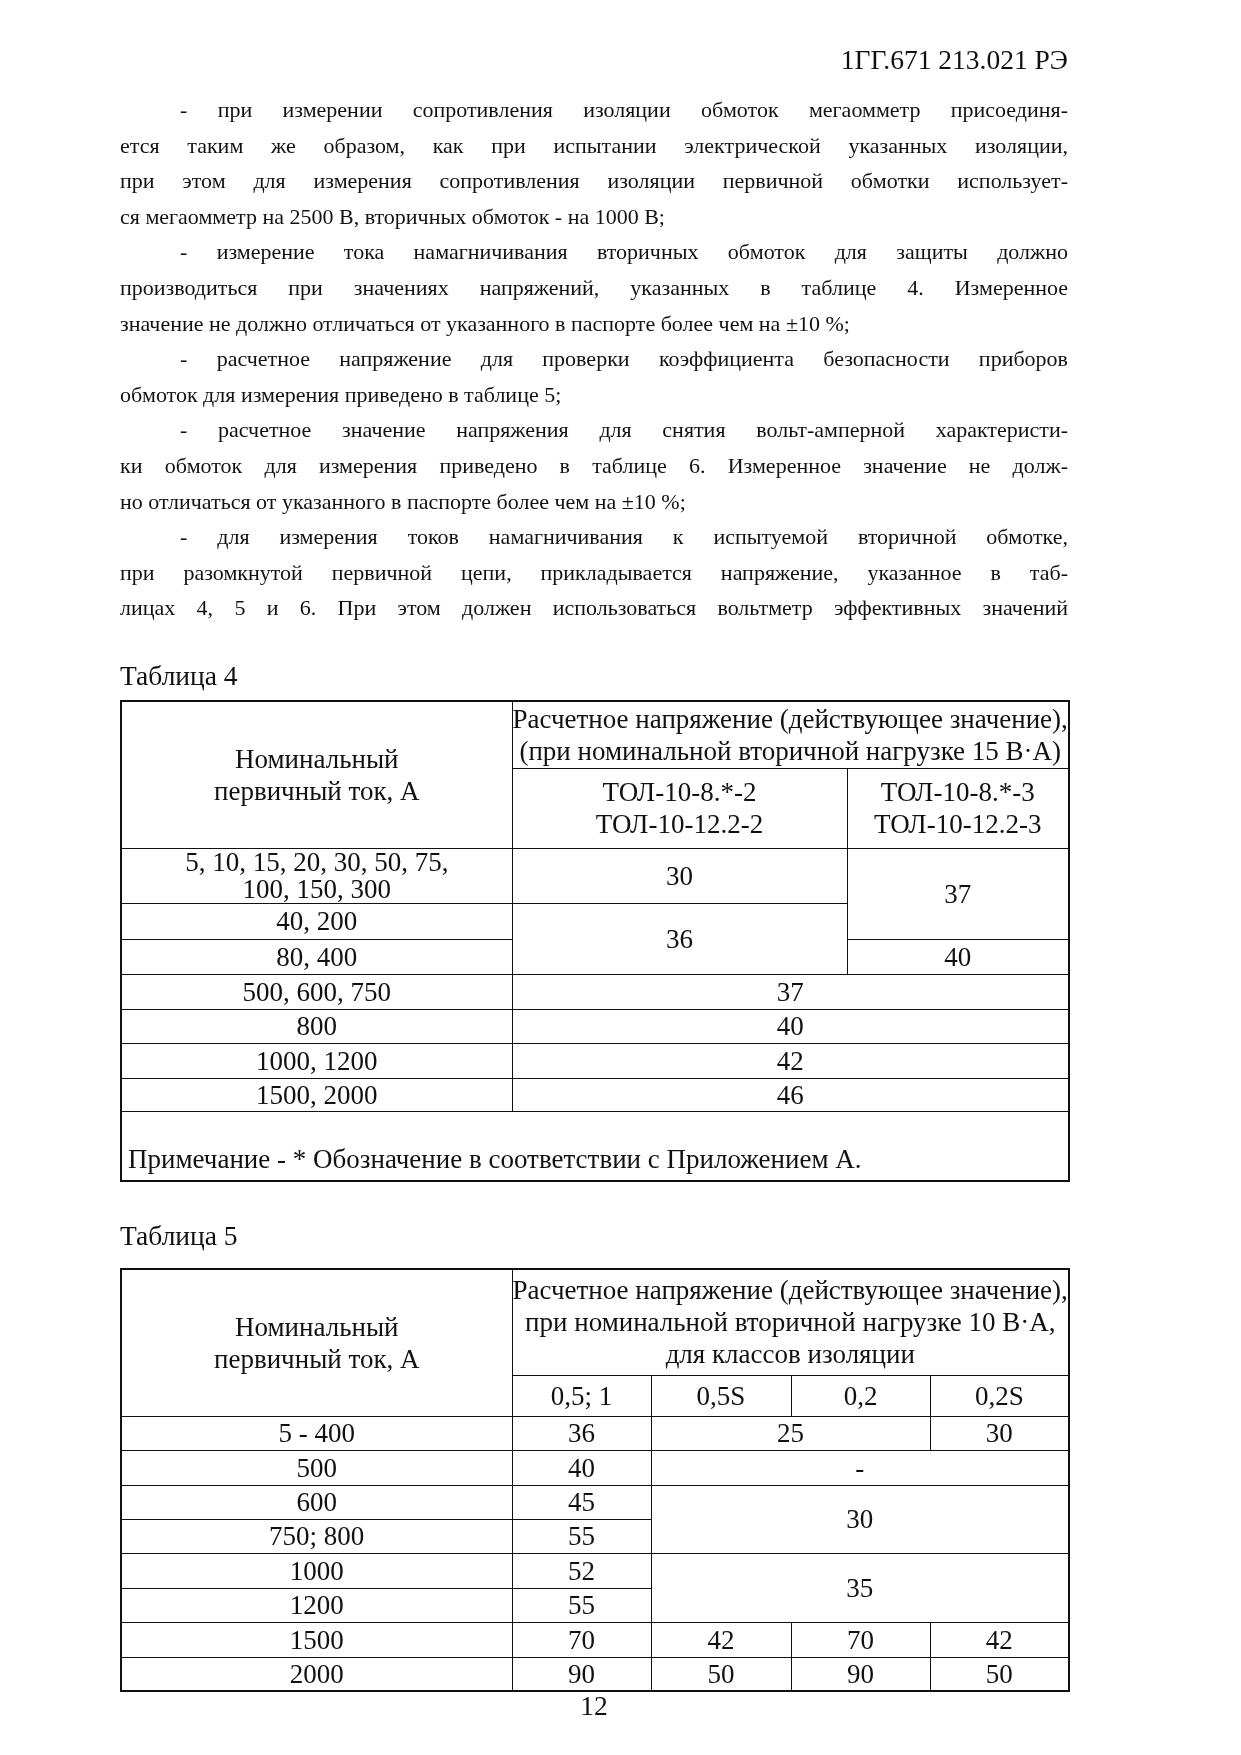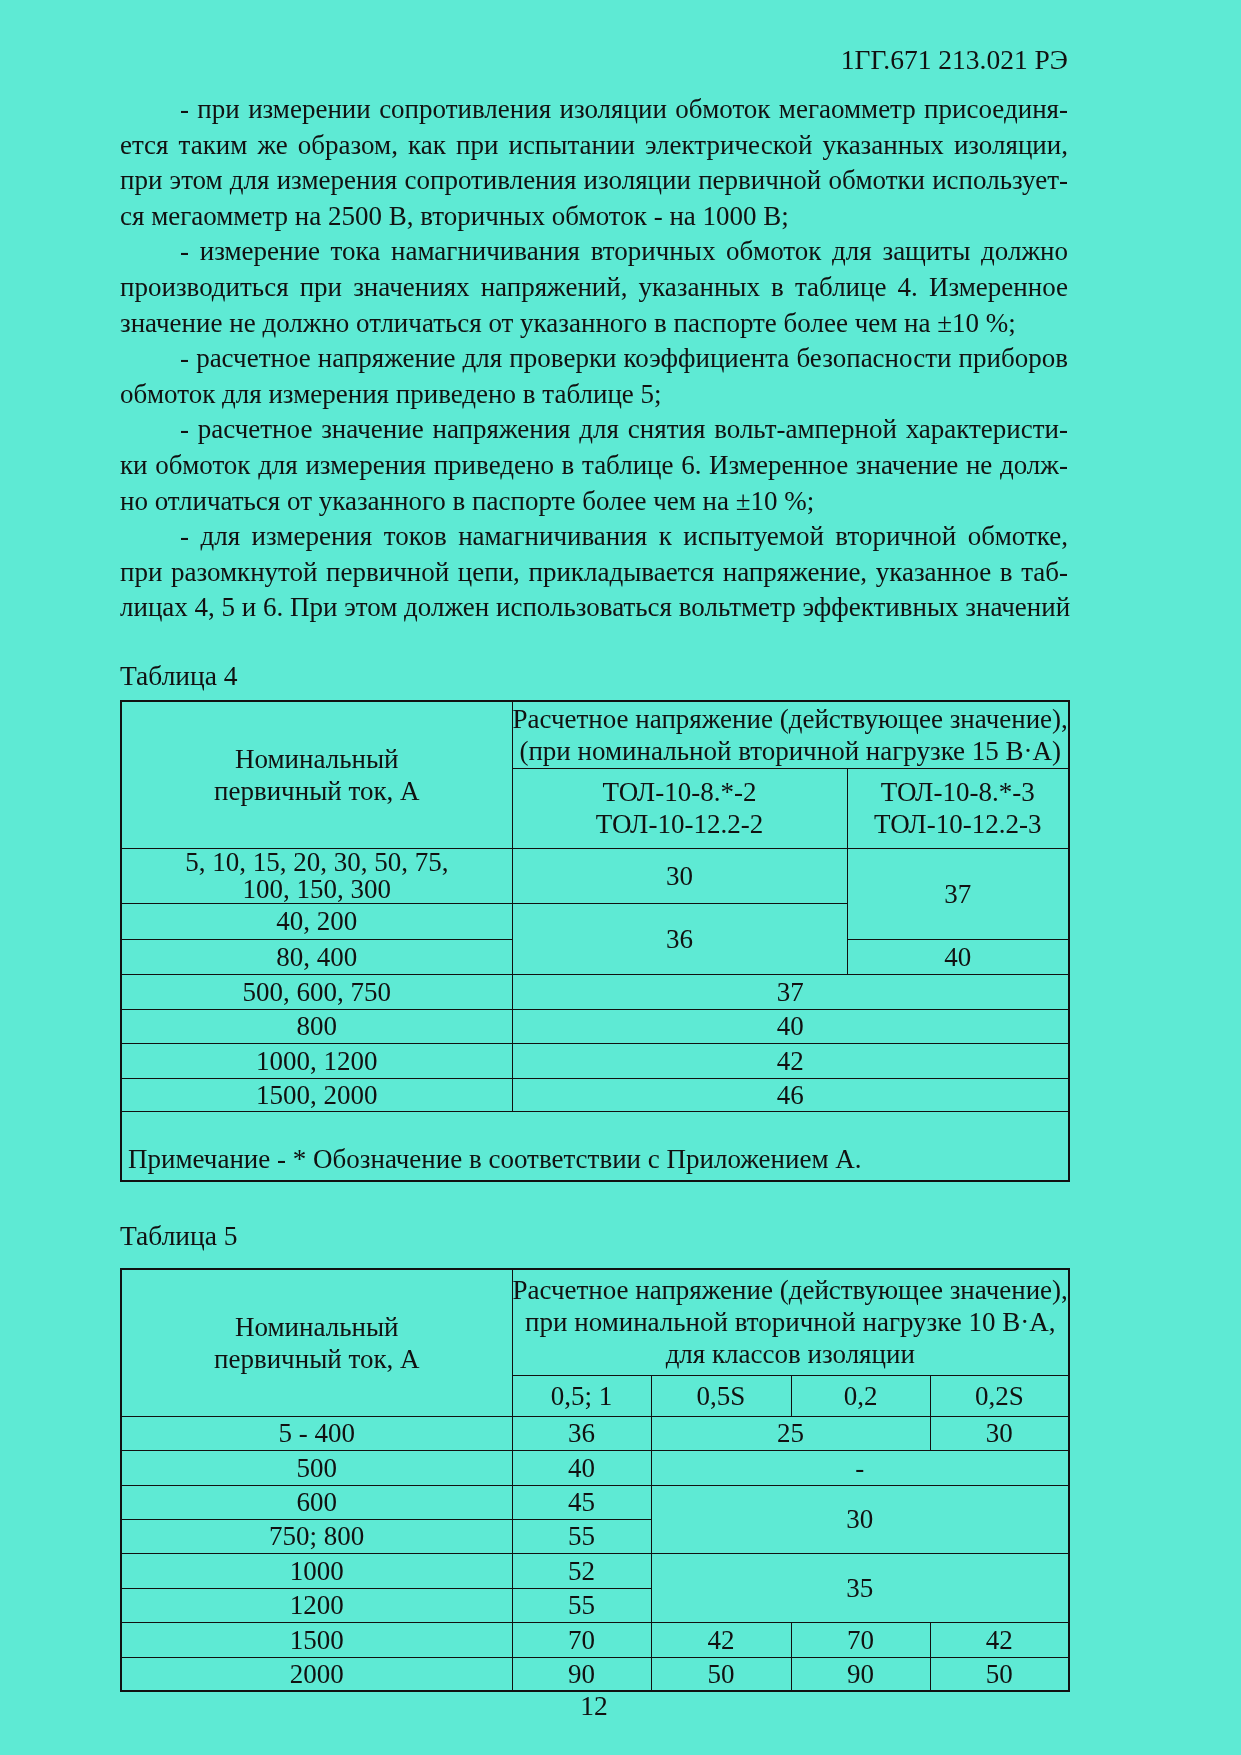--- a/index.html
+++ b/index.html
@@ -1,38 +1,38 @@
 <!DOCTYPE html>
 <html><head>
 <meta charset="utf-8">
 <style>
   html, body { margin: 0; padding: 0; background: #9a9a9a; }
   .page {
     position: relative;
     width: 1241px;
     height: 1755px;
     margin: 0 auto;
-    background: #5eead4;
+    background: #ffffff;
     color: #111111;
     font-family: "Liberation Serif", "DejaVu Serif", serif;
     overflow: hidden;
   }
   .docnum {
     position: absolute;
     top: 44px; left: 120px; width: 948px;
     text-align: right;
     font-size: 27.5px;
     white-space: nowrap;
   }
   .textblock {
     position: absolute;
     top: 92px; left: 120px; width: 948px;
   }
   .ln {
-    font-size: 27px;
+    font-size: 22px;
     height: 35.6px;
     line-height: 35.6px;
     white-space: nowrap;
     overflow: visible;
   }
   .jl { text-align: justify; text-align-last: justify; }
   .ll { text-align: left; }
   .ind { text-indent: 60px; }
   .tcap {
     position: absolute;

